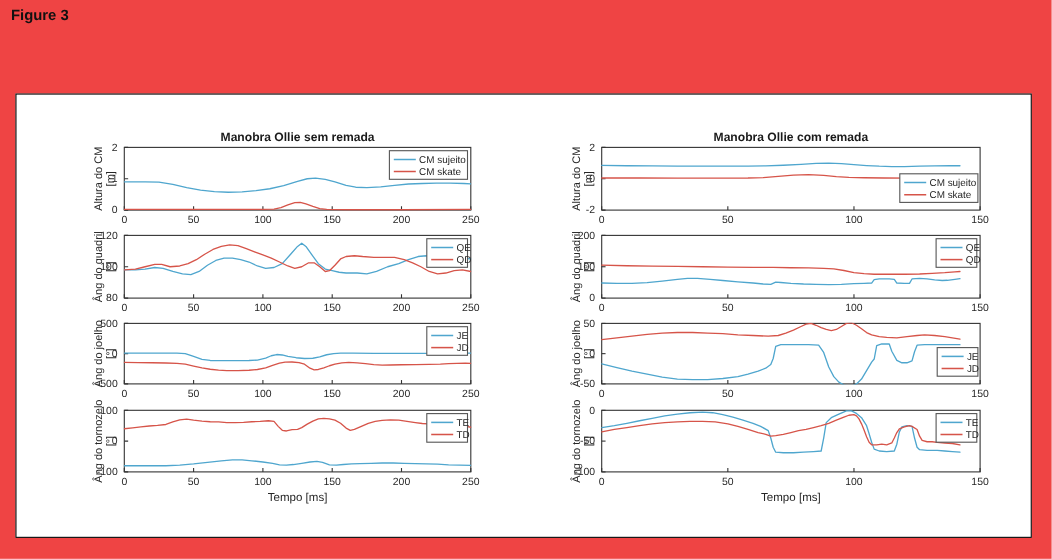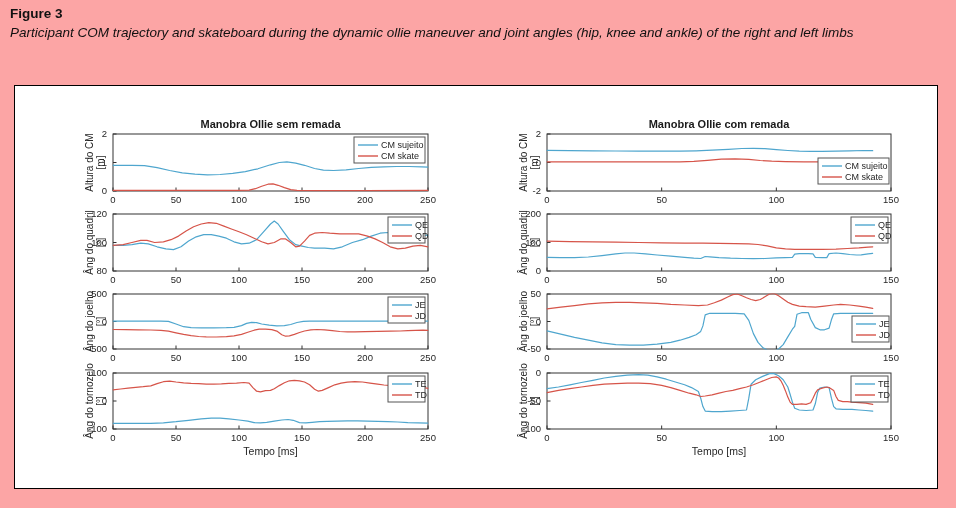--- a/index.html
+++ b/index.html
@@ -1,34 +1,33 @@
 <!DOCTYPE html>
 <html><head>
 <meta charset="utf-8">
 <style>
   html,body{margin:0;padding:0;background:#ffffff;}
   body{width:956px;height:508px;overflow:hidden;font-family:"Liberation Sans",sans-serif;}
-  .page{position:relative;width:956px;height:508px;background:#fca5a5;}
+  .page{position:relative;width:956px;height:508px;background:#ef4444;}
   .fig-label{position:absolute;left:10px;top:6px;font-size:13.5px;font-weight:bold;color:#111;}
   .fig-caption{position:absolute;left:10px;top:24px;width:936px;font-size:13.5px;font-style:italic;color:#111;line-height:1.3;}
   .figure-box{position:absolute;left:14px;top:85px;width:922px;height:402px;border:1.5px solid #000;background:#fff;box-sizing:content-box;}
   .figure-box svg{position:absolute;left:0;top:0;}
   svg text{font-family:"Liberation Sans",sans-serif;fill:#262626;}
   .tick-lab{font-size:9.5px;}
   .ax-title{font-size:11px;font-weight:bold;fill:#1a1a1a;}
   .ax-ylab{font-size:10px;}
   .ax-xlab{font-size:10.5px;}
   .leg-lab{font-size:9px;}
 </style>
 </head>
 <body>
 
 <div class="page">
   <div class="fig-label">Figure 3</div>
-  <div class="fig-caption">Participant COM trajectory and skateboard during the dynamic ollie maneuver and joint angles (hip, knee and ankle) of the right and left limbs</div>
   <div class="figure-box">
     <svg id="fig-svg" width="922" height="402" viewBox="0 0 922 402">
         <g>
           <clipPath id="clip-0">
             <rect x="97.5" y="47.5" width="316" height="58"></rect>
           </clipPath>
           <rect x="98" y="48" width="315" height="57" fill="none" stroke="#333333" stroke-width="1"></rect>
           <line x1="98" y1="105" x2="98" y2="101.5" stroke="#333333" stroke-width="1"></line>
           <text x="98" y="117" text-anchor="middle" class="tick-lab">0</text>
           <line x1="161" y1="105" x2="161" y2="101.5" stroke="#333333" stroke-width="1"></line>

